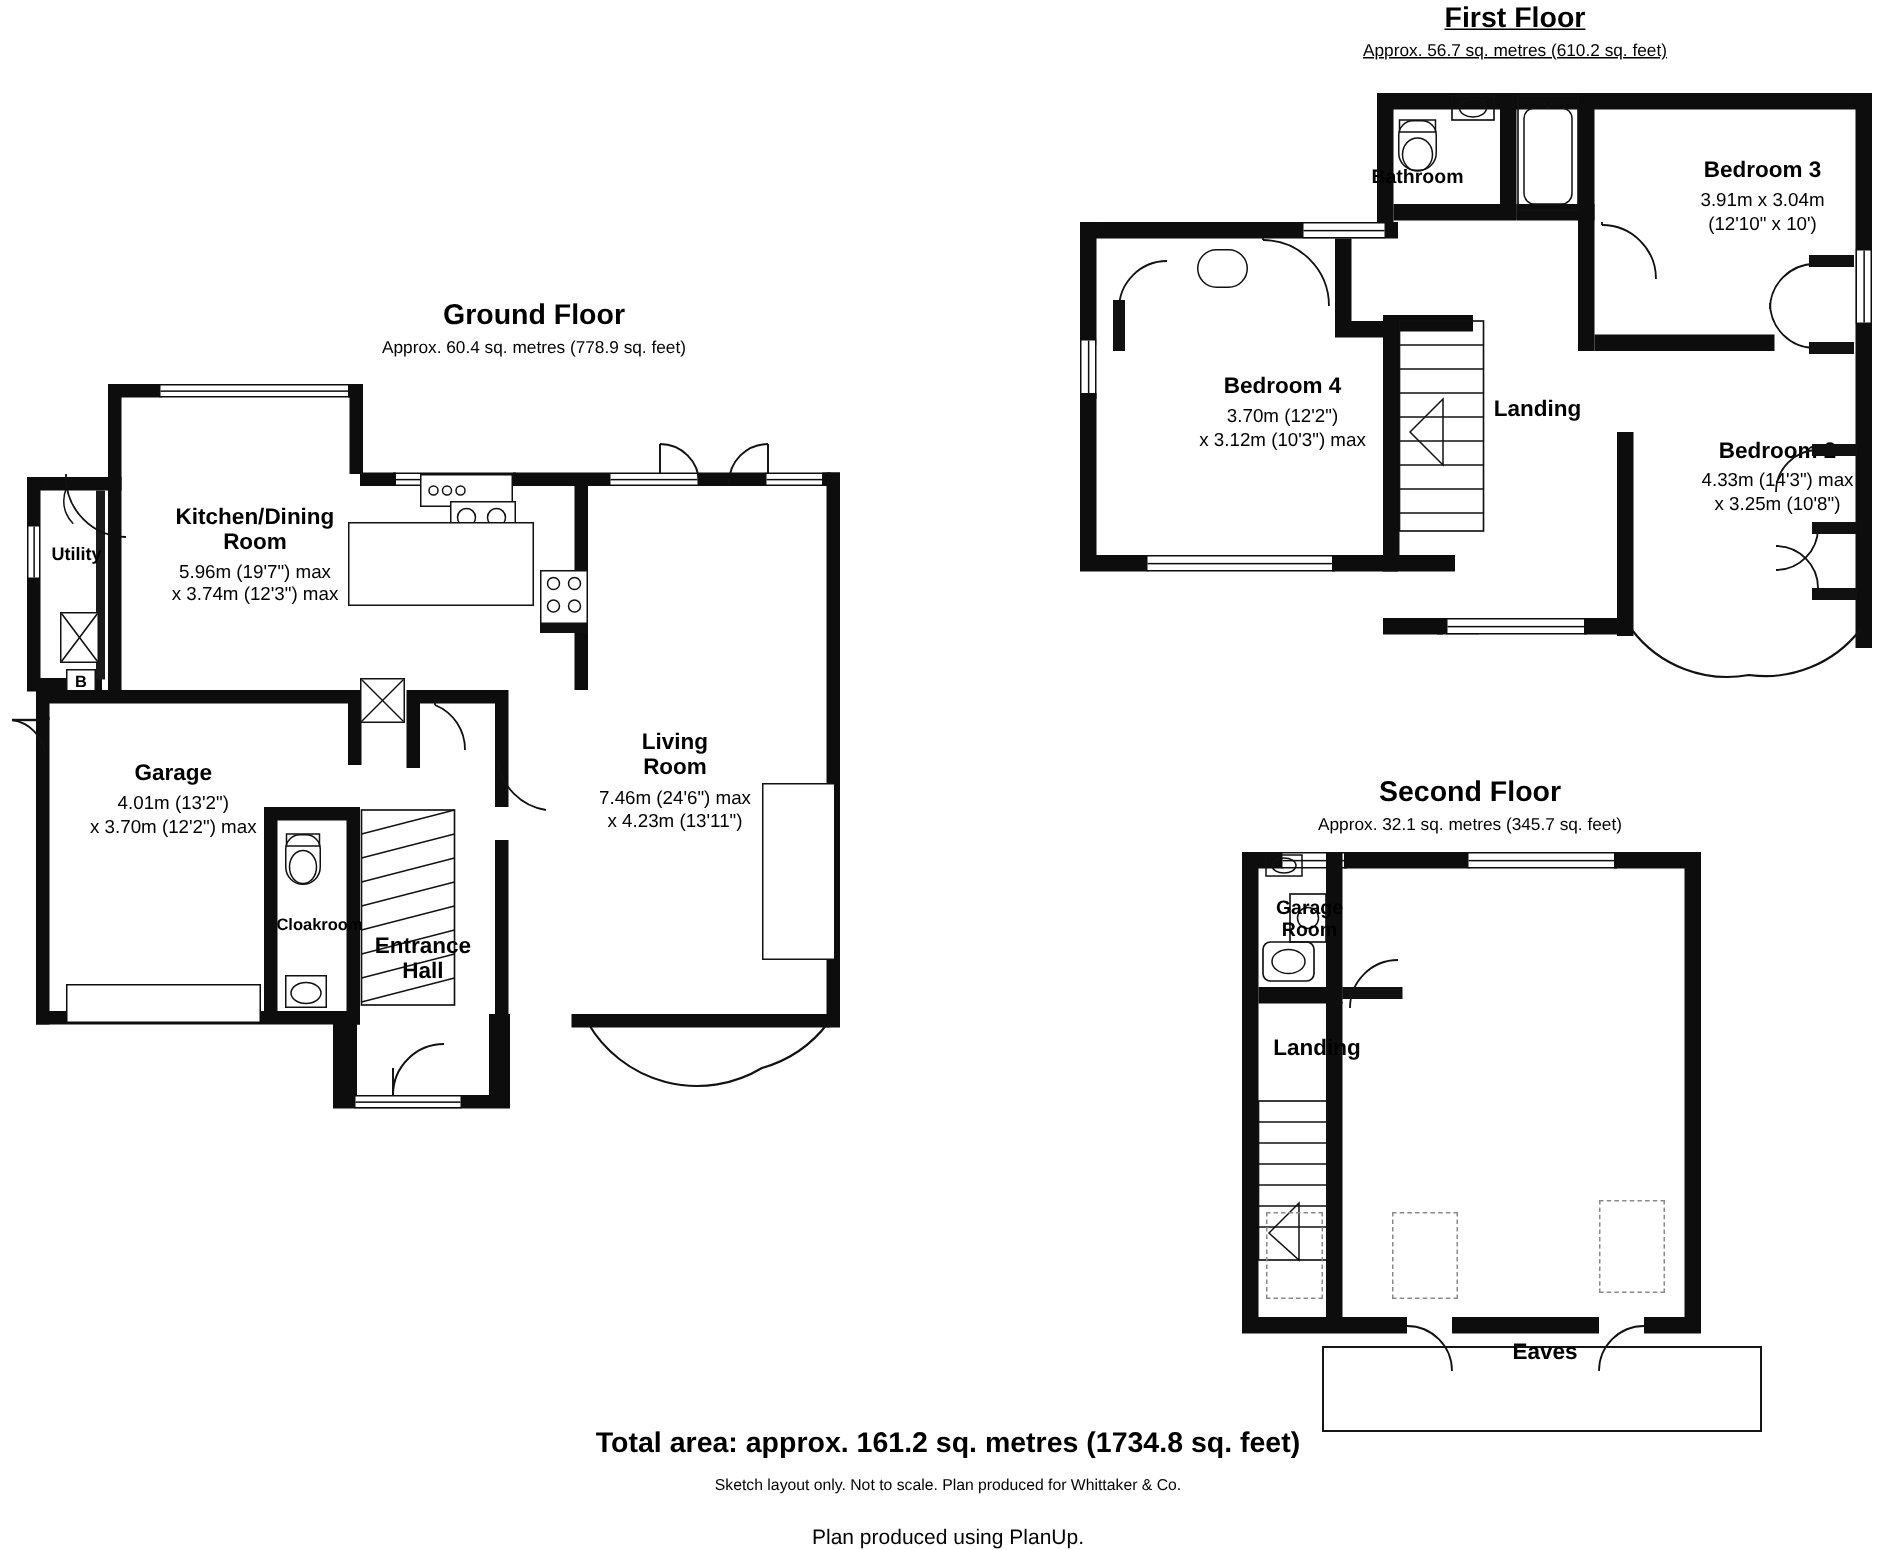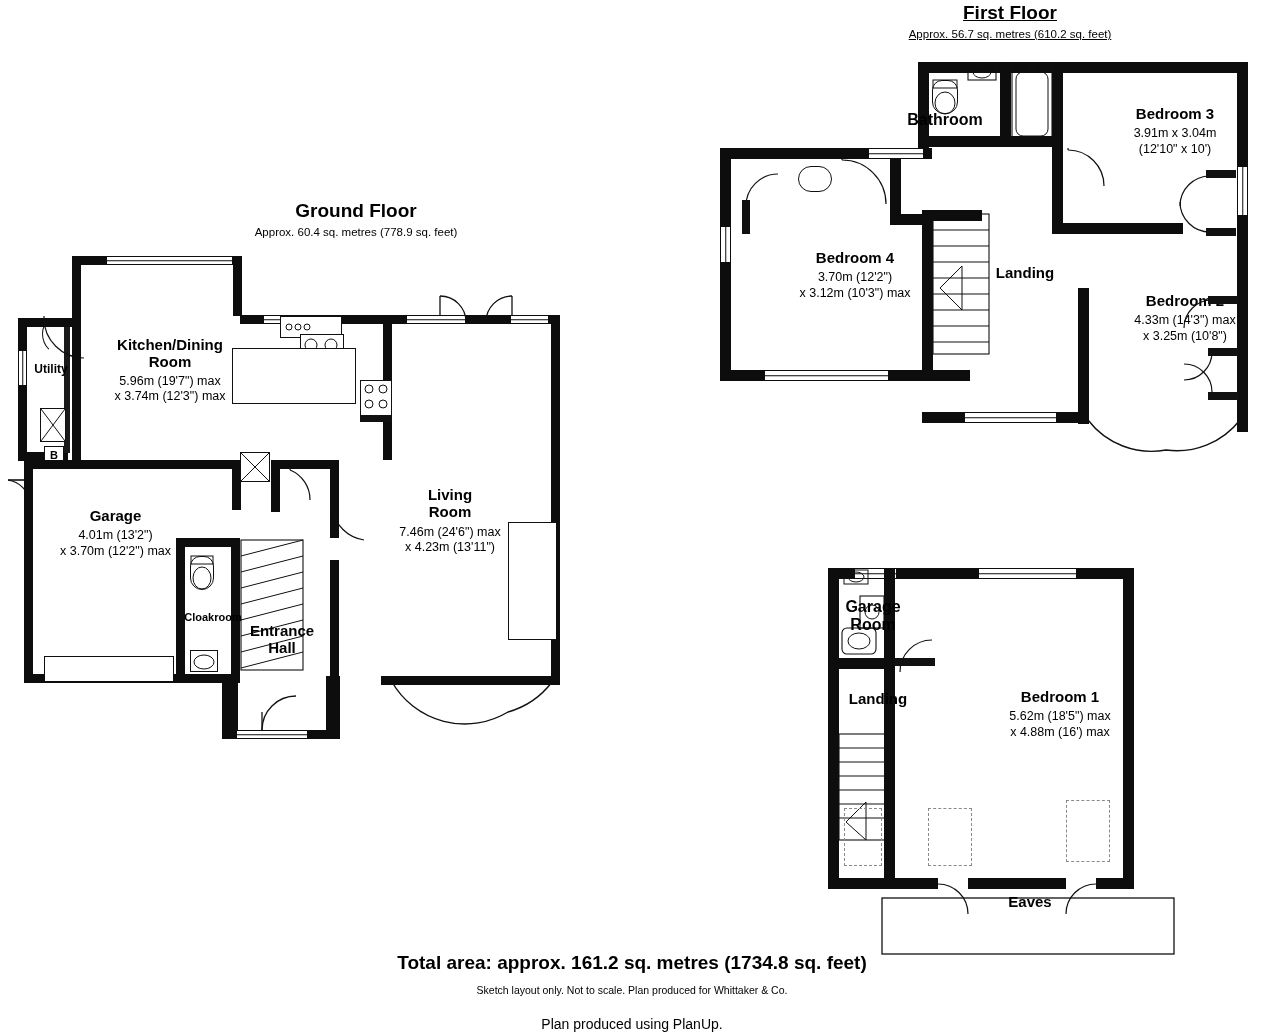--- a/index.html
+++ b/index.html
@@ -35,21 +35,21 @@
     text-align: center;
     white-space: nowrap;
   }
   .room-name {
     font-size: 15px;
     font-weight: bold;
     text-align: center;
     white-space: nowrap;
     line-height: 1.15;
   }
-  .room-name.small { font-size: 16px; }
+  .room-name.small { font-size: 13px; }
   .room-name.tiny { font-size: 11px; }
   .room-dims {
     font-size: 12.5px;
     text-align: center;
     white-space: nowrap;
     line-height: 1.25;
   }
   .total-area {
     font-size: 19px;
     font-weight: bold;
@@ -373,20 +373,24 @@
       <path d="M46 206 A 32 32 0 0 1 78 174" fill="none" stroke="#111" stroke-width="1.2"></path>
       <rect x="42" y="200" width="8" height="34" fill="#111"></rect>
     </svg>
     <div class="abs" style="left:60px; top:249px; width:190px;">
       <div class="room-name">Bedroom 4</div>
       <div class="room-dims" style="margin-top:4px;">3.70m (12'2")</div>
       <div class="room-dims">x 3.12m (10'3") max</div>
     </div>
   </div>
 
+  <div class="abs" style="left:760px; top:518px; width:440px;">
+    <div class="floor-title">Second Floor</div>
+    <div class="floor-sub" style="margin-top:4px;">Approx. 32.1 sq. metres (345.7 sq. feet)</div>
+  </div>
 
   <div class="abs" style="left:760px; top:500px; width:440px; height:460px;">
 
     <div class="w" style="left:68px; top:68px; width:28px; height:11px;"></div>
     <div class="winbox" style="left:94px; top:68px; width:44px; height:11px;"></div>
     <div class="w" style="left:136px; top:68px; width:84px; height:11px;"></div>
     <div class="winbox" style="left:218px; top:68px; width:100px; height:11px;"></div>
     <div class="w" style="left:316px; top:68px; width:58px; height:11px;"></div>
     <div class="w" style="left:68px; top:68px; width:11px; height:320px;"></div>
     <div class="w" style="left:363px; top:68px; width:11px; height:320px;"></div>
@@ -423,25 +427,20 @@
       <line x1="79" y1="248" x2="125" y2="248" stroke="#111" stroke-width="1"></line>
       <line x1="79" y1="262" x2="125" y2="262" stroke="#111" stroke-width="1"></line>
       <line x1="79" y1="276" x2="125" y2="276" stroke="#111" stroke-width="1"></line>
       <line x1="79" y1="290" x2="125" y2="290" stroke="#111" stroke-width="1"></line>
       <line x1="79" y1="304" x2="125" y2="304" stroke="#111" stroke-width="1"></line>
       <line x1="79" y1="318" x2="125" y2="318" stroke="#111" stroke-width="1"></line>
       <path d="M86 322 L 106 302 L 106 340 Z" fill="none" stroke="#111" stroke-width="1"></path>
     </svg>
     <div class="abs room-name" style="left:58px; top:190px; width:120px;">Landing</div>
 
-    <div class="abs" style="left:200px; top:188px; width:200px;">
-      <div class="room-name">Bedroom 1</div>
-      <div class="room-dims" style="margin-top:4px;">5.62m (18'5") max</div>
-      <div class="room-dims">x 4.88m (16') max</div>
-    </div>
     <div class="dashed" style="left:84px; top:308px; width:38px; height:58px;"></div>
     <div class="dashed" style="left:168px; top:308px; width:44px; height:58px;"></div>
     <div class="dashed" style="left:306px; top:300px; width:44px; height:62px;"></div>
   </div>
 
   <div class="abs" style="left:0; top:952px; width:1264px;">
     <div class="total-area">Total area: approx. 161.2 sq. metres (1734.8 sq. feet)</div>
     <div class="disclaimer" style="margin-top:10px;">Sketch layout only. Not to scale. Plan produced for Whittaker &amp; Co.</div>
     <div class="credit" style="margin-top:20px;">Plan produced using PlanUp.</div>
   </div>

